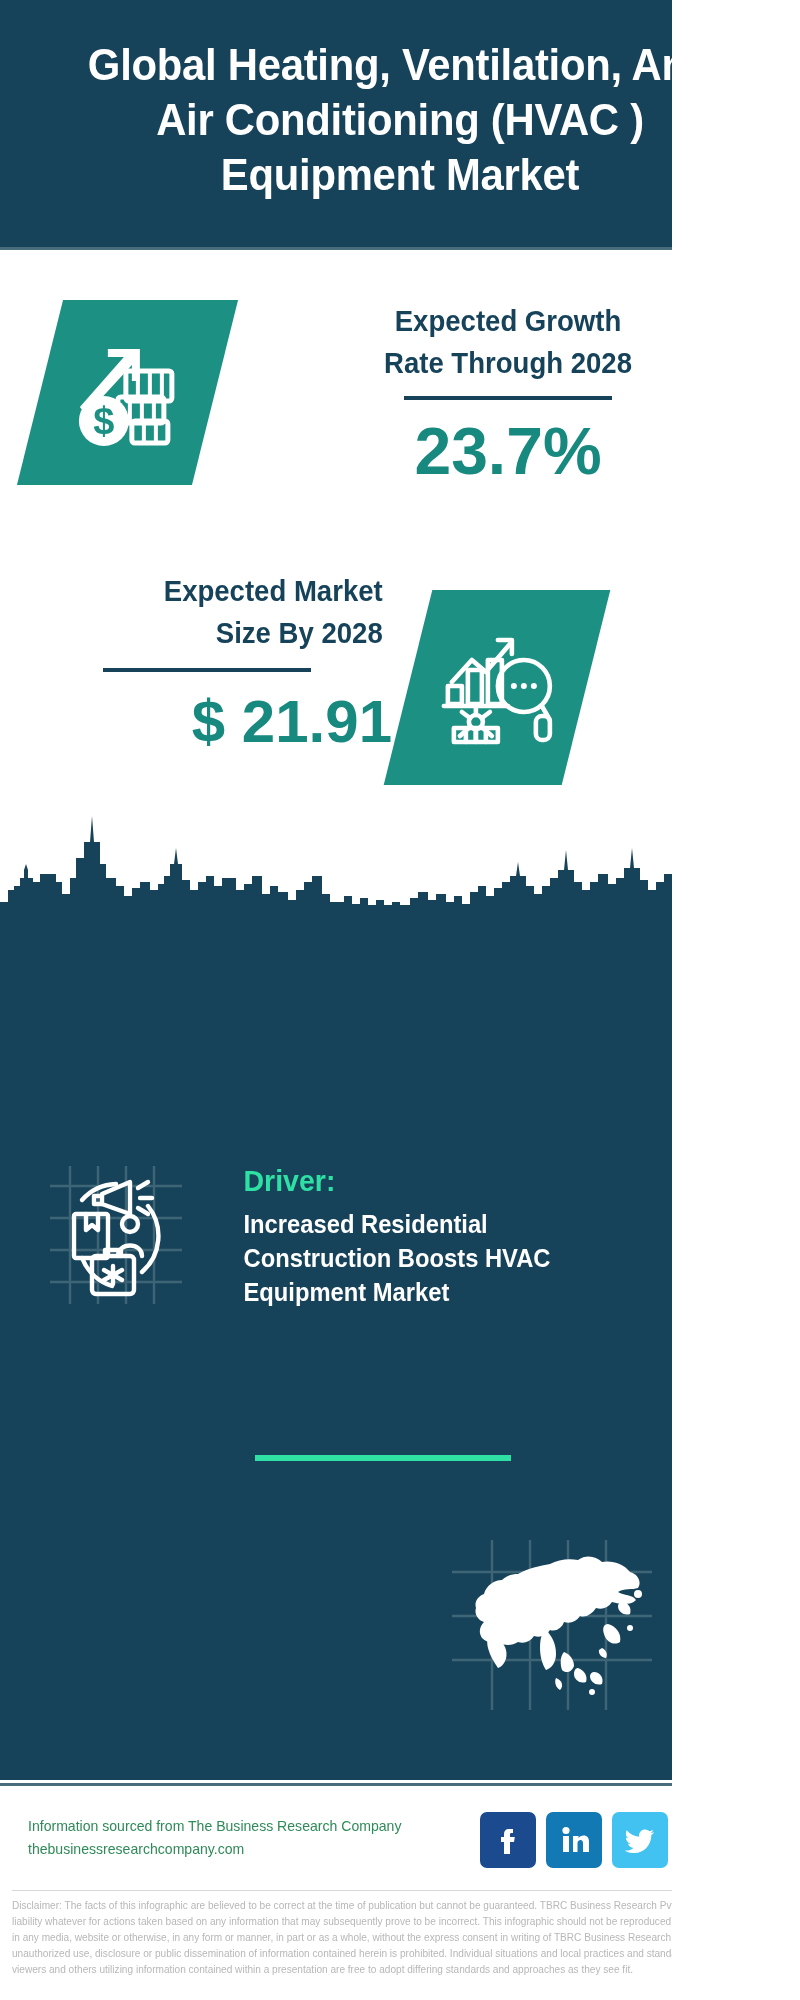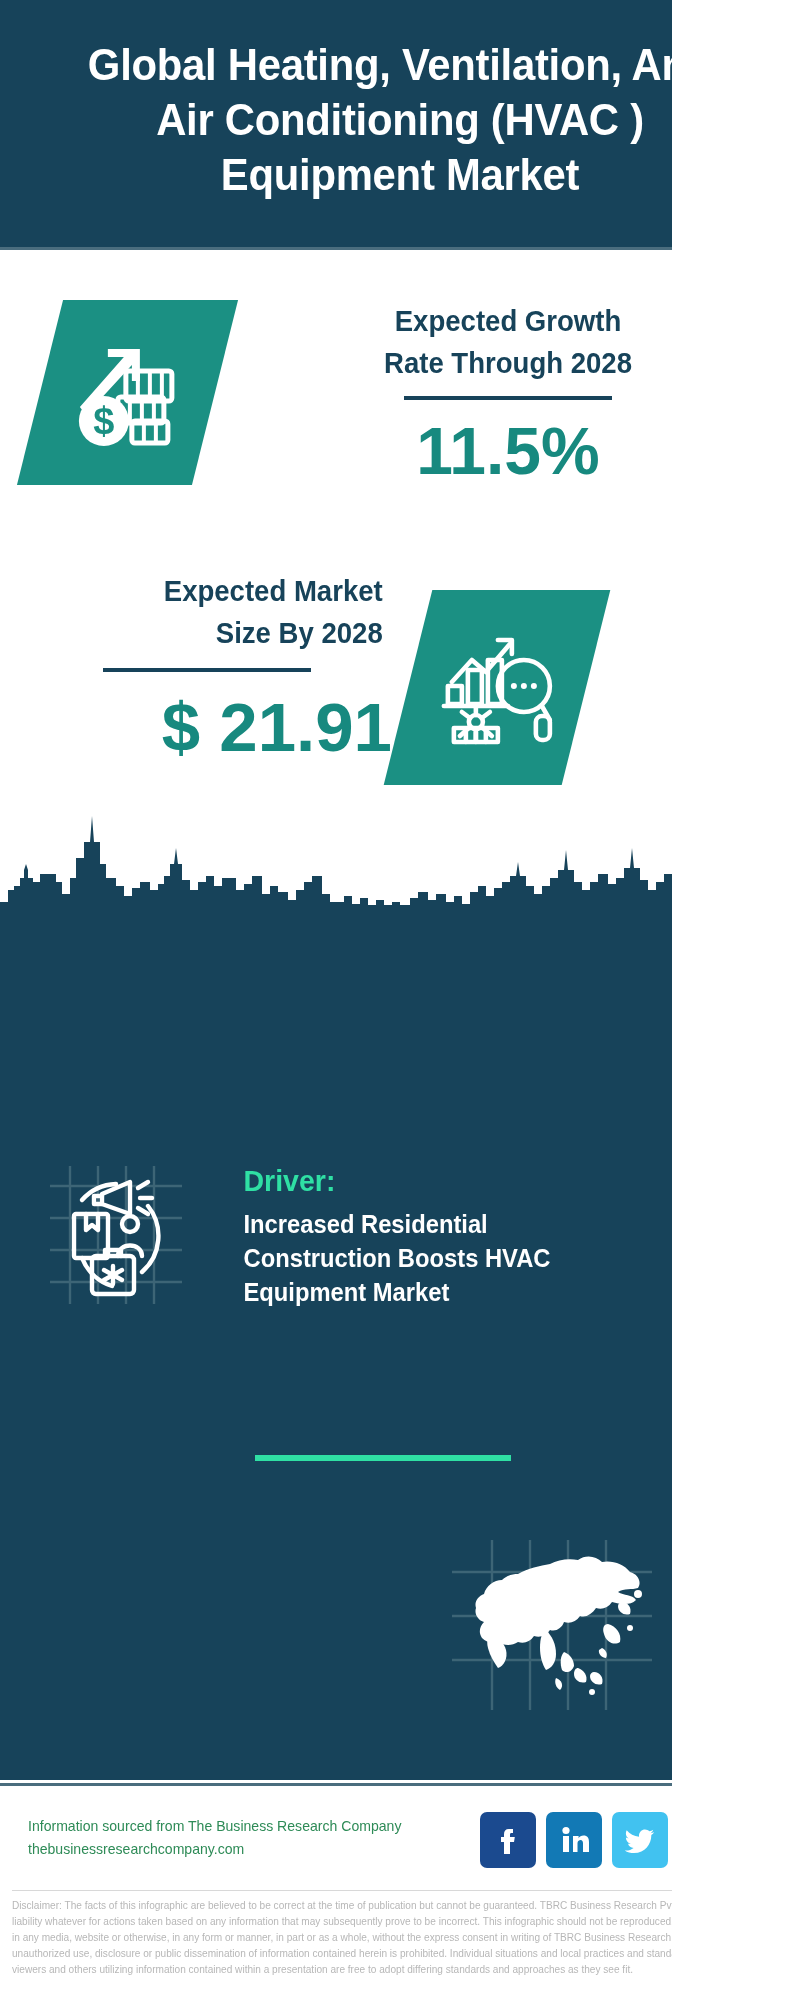--- a/index.html
+++ b/index.html
@@ -65,21 +65,21 @@
     letter-spacing:0px;
   }
 
   
   .size-text{
     position:absolute;left:22px;top:570px;width:370px;text-align:right;
   }
   .rule-dark2{width:208px;height:4px;background:#17435a;margin:14px auto 0 auto;}
   .tile-size{left:408px;top:590px;width:178px;height:195px;}
   .val-teal2{
-    color:#17897f;font-weight:bold;font-size:69px;line-height:1.28;margin-top:12px;
+    color:#17897f;font-weight:bold;font-size:60px;line-height:1.28;margin-top:12px;
   }
 
   
   .skyline{
     position:absolute;left:0;top:790px;width:800px;height:130px;
   }
   .skyline svg{display:block;width:800px;height:130px;}
 
   
   .dark-zone{
@@ -185,21 +185,21 @@
           <text x="30" y="99" font-size="38" font-family="Liberation Sans, sans-serif" font-weight="bold" fill="#1b9083" text-anchor="middle">$</text>
         </g>
       </svg>
     </span>
   </div>
 
   <div class="growth-text">
     <div class="lbl-dark">Expected Growth</div>
     <div class="lbl-dark">Rate Through 2028</div>
     <div class="rule-dark"></div>
-    <div class="val-teal">11.5%</div>
+    <div class="val-teal">23.7%</div>
   </div>
 
   <div class="size-text">
     <div class="lbl-dark">Expected Market</div>
     <div class="lbl-dark">Size By 2028</div>
     <div class="rule-dark2"></div>
     <div class="val-teal2">$ 21.91</div>
   </div>
 
   <div class="tile skew tile-size">

